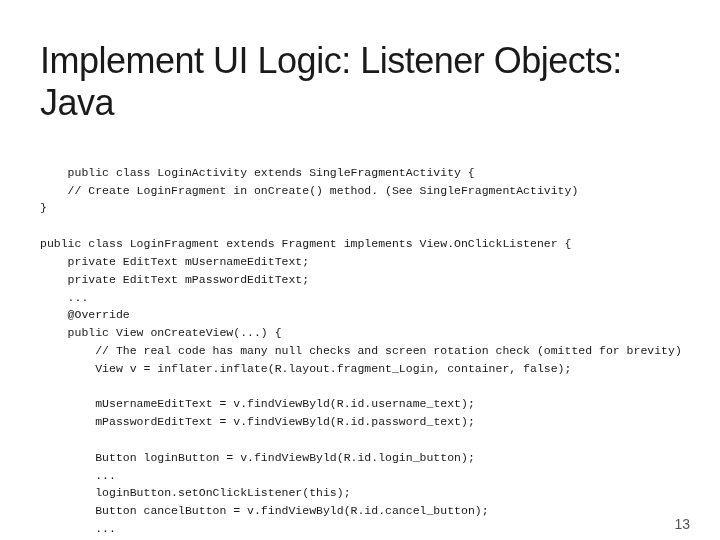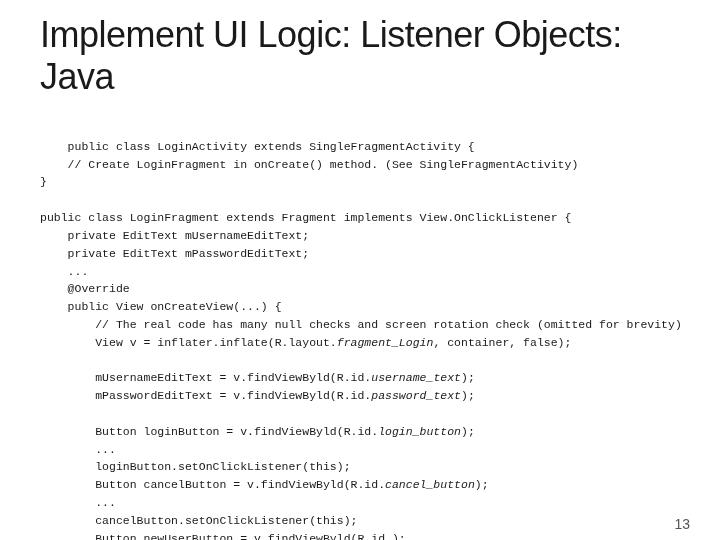--- a/index.html
+++ b/index.html
@@ -14,21 +14,21 @@
       background: #ffffff;
       font-family: Arial, sans-serif;
       overflow: hidden;
       position: relative;
     }
 
     .slide-container {
       width: 720px;
       height: 540px;
       background: #ffffff;
-      padding: 14px 40px 20px 40px;
+      padding: 40px 40px 20px 40px;
       position: relative;
     }
 
     .title {
       font-size: 36px;
       font-weight: normal;
       color: #1a1a1a;
       margin-bottom: 22px;
       font-family: Arial, sans-serif;
       letter-spacing: -0.5px;
@@ -36,21 +36,20 @@
 
     .code-block {
       font-family: 'Courier New', Courier, monospace;
       font-size: 11.5px;
       color: #1a1a1a;
       line-height: 1.55;
       white-space: pre;
     }
 
     .italic {
-      font-style: italic;
     }
 
     .slide-number {
       position: absolute;
       bottom: 8px;
       right: 30px;
       font-size: 14px;
       color: #555555;
       font-family: Arial, sans-serif;
     }

